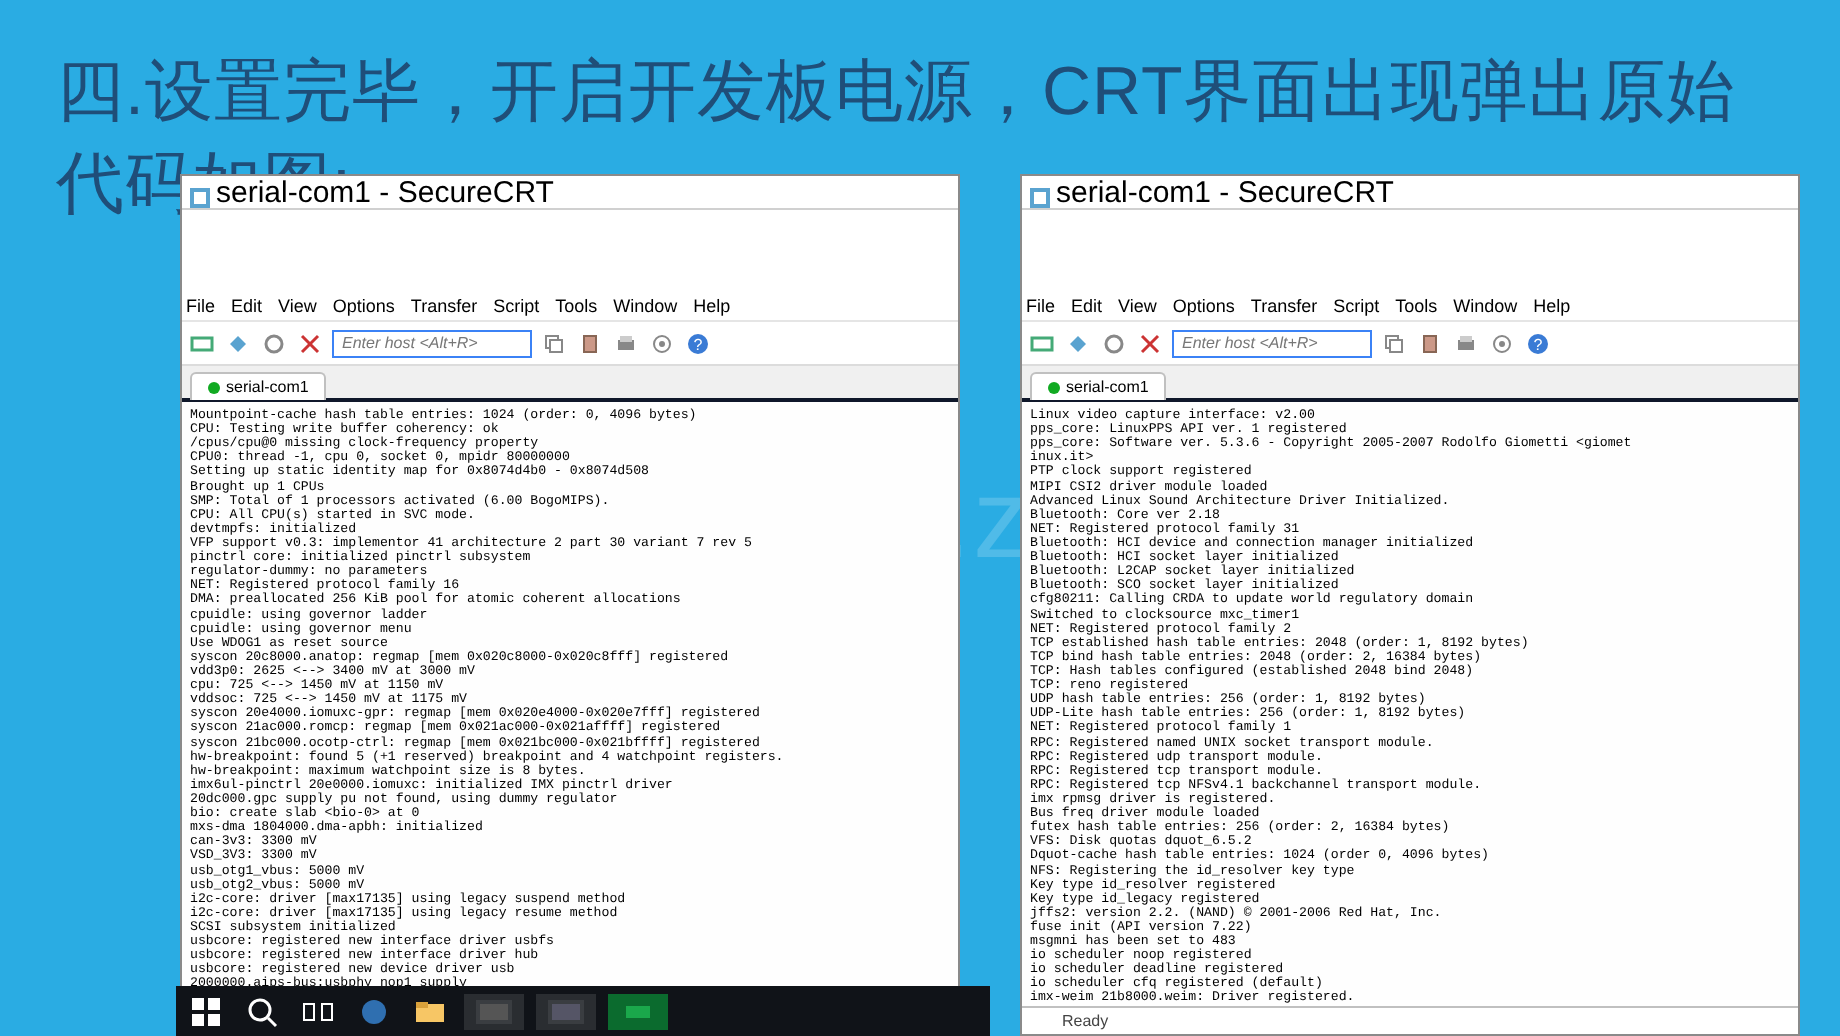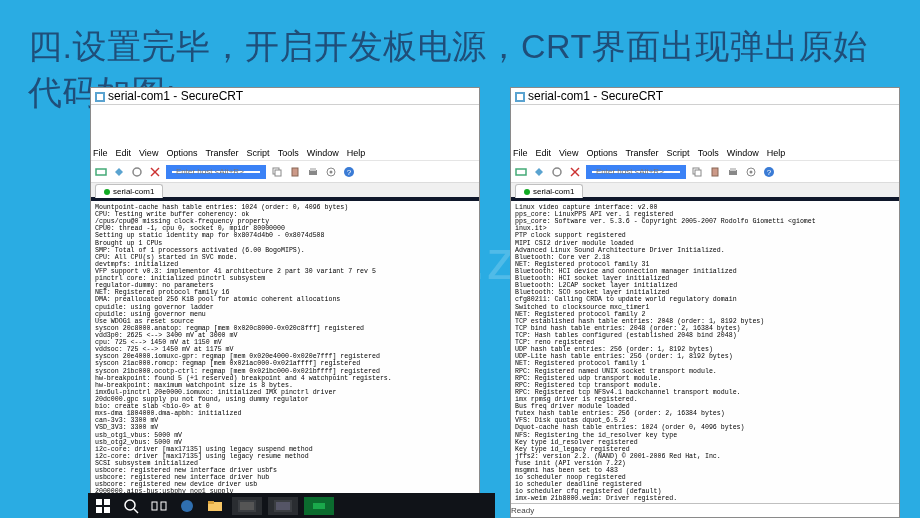--- a/index.html
+++ b/index.html
@@ -46,21 +46,21 @@
     position: relative;
     font-family: Tahoma, Arial, sans-serif;
   }
   .crt-titlebar {
     height: 17px;
     background: #fff;
     border-bottom: 1px solid #d0d0d0;
     display: flex;
     align-items: center;
     padding: 0 4px;
-    font-size: 12px;
+    font-size: 15px;
     color: #000;
     gap: 3px;
   }
   .crt-titlebar .tb-icon {
     width: 10px; height: 10px;
     display: inline-block;
   }
   .crt-titlebar .tb-icon svg { width: 10px; height: 10px; }
   .crt-menubar {
     height: 16px;
@@ -84,31 +84,31 @@
   }
   .tb-btn {
     width: 14px; height: 14px;
     display: flex; align-items: center; justify-content: center;
   }
   .tb-btn svg { width: 12px; height: 12px; }
   .tb-host-input {
     flex: 0 0 auto;
     font-size: 8px;
     color: #777;
-    border: 6px solid #3b82f6;
+    border: 1px solid #3b82f6;
     background: #fff;
     padding: 1px 4px;
     height: 14px;
     width: 100px;
-    display: flex; align-items: center;
+    display: flex; align-items: center; font-style: italic;
   }
   .crt-tabbar {
     height: 18px;
     background: #f0f0f0;
-    border-bottom: 4px solid #0f172a;
+    border-bottom: 2px solid #0f172a;
     display: flex;
     align-items: flex-end;
     padding: 0 4px;
   }
   .crt-tab {
     background: #fff;
     border: 1px solid #c0c0c0;
     border-bottom: none;
     border-top-left-radius: 3px;
     border-top-right-radius: 3px;
@@ -136,21 +136,21 @@
     overflow: hidden;
     white-space: pre;
   }
   .crt-status {
     height: 14px;
     border-top: 1px solid #c0c0c0;
     font-size: 8px;
     color: #444;
     display: flex;
     align-items: center;
-    padding: 0 0;
+    padding: 0 20px;
   }
   .taskbar {
     position: absolute;
     left: 88px;
     bottom: 0;
     width: 407px;
     height: 25px;
     background: #101318;
     display: flex;
     align-items: center;

